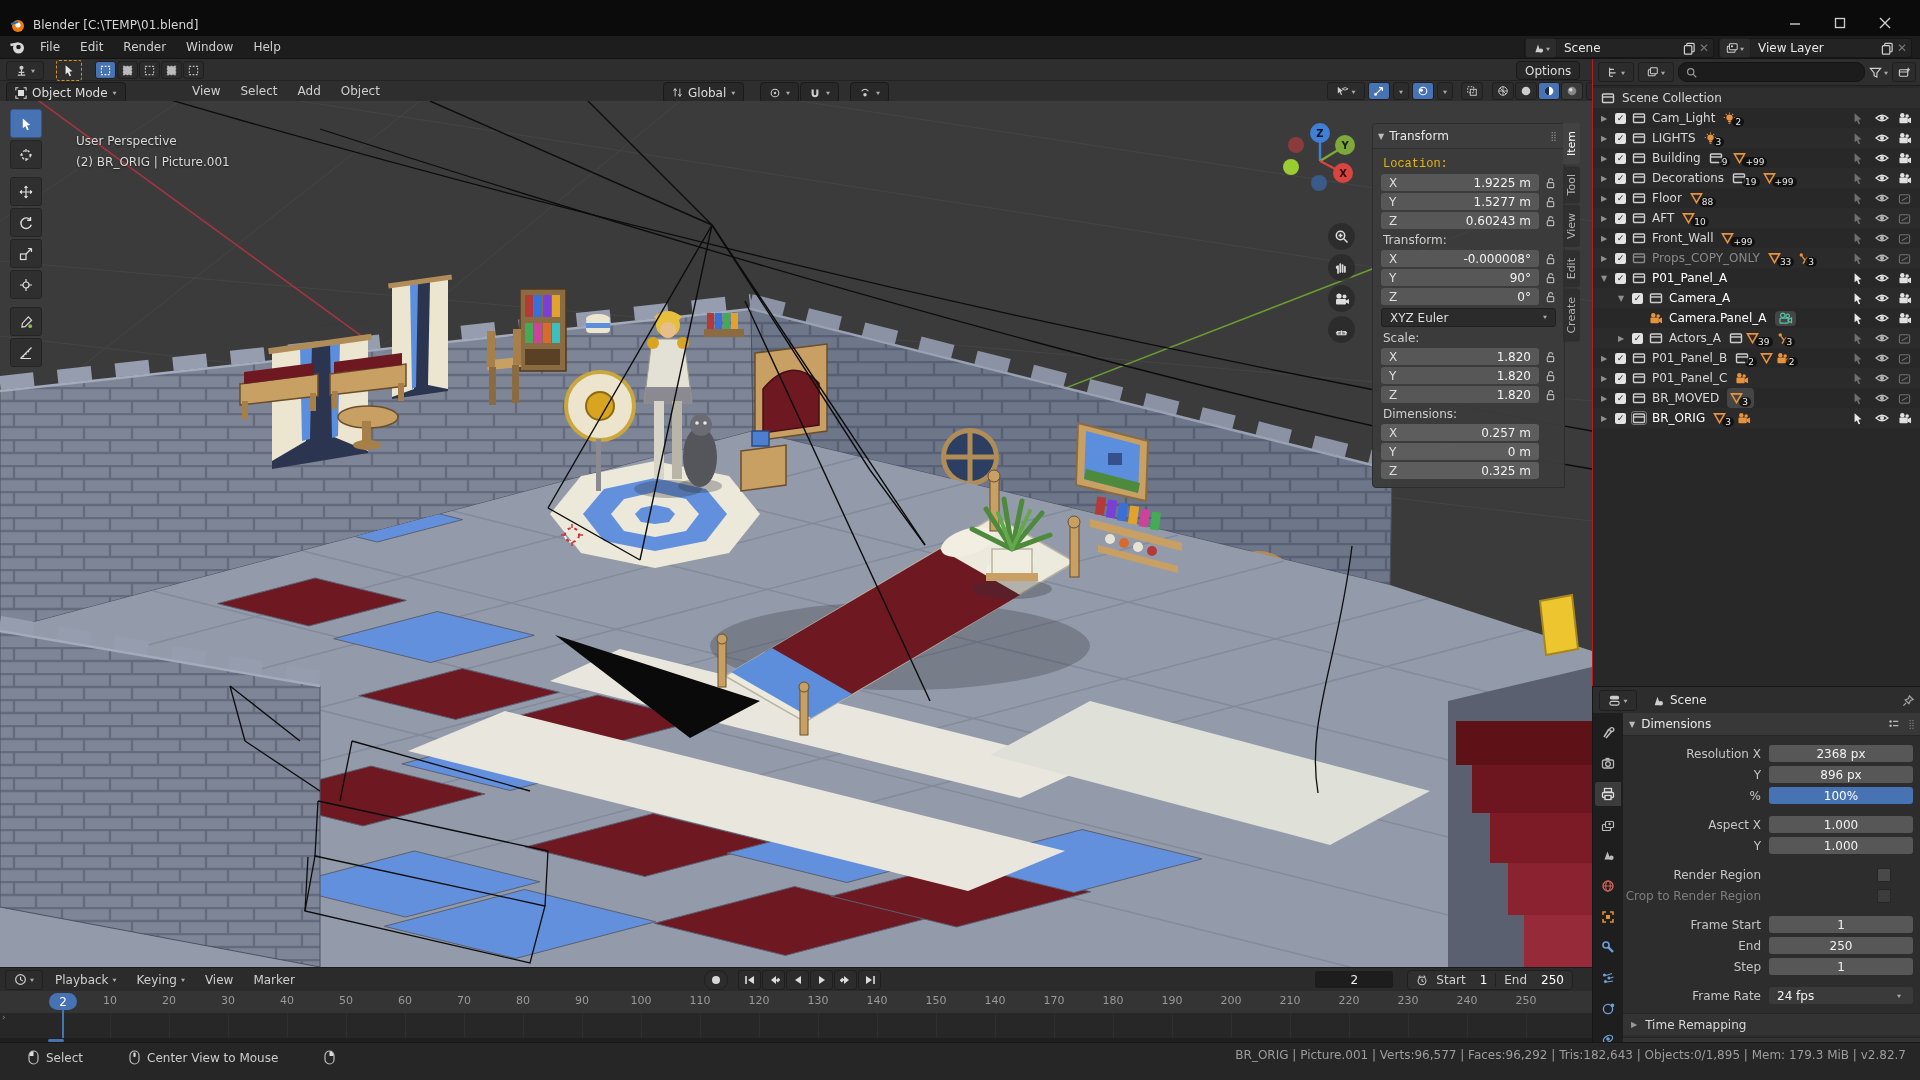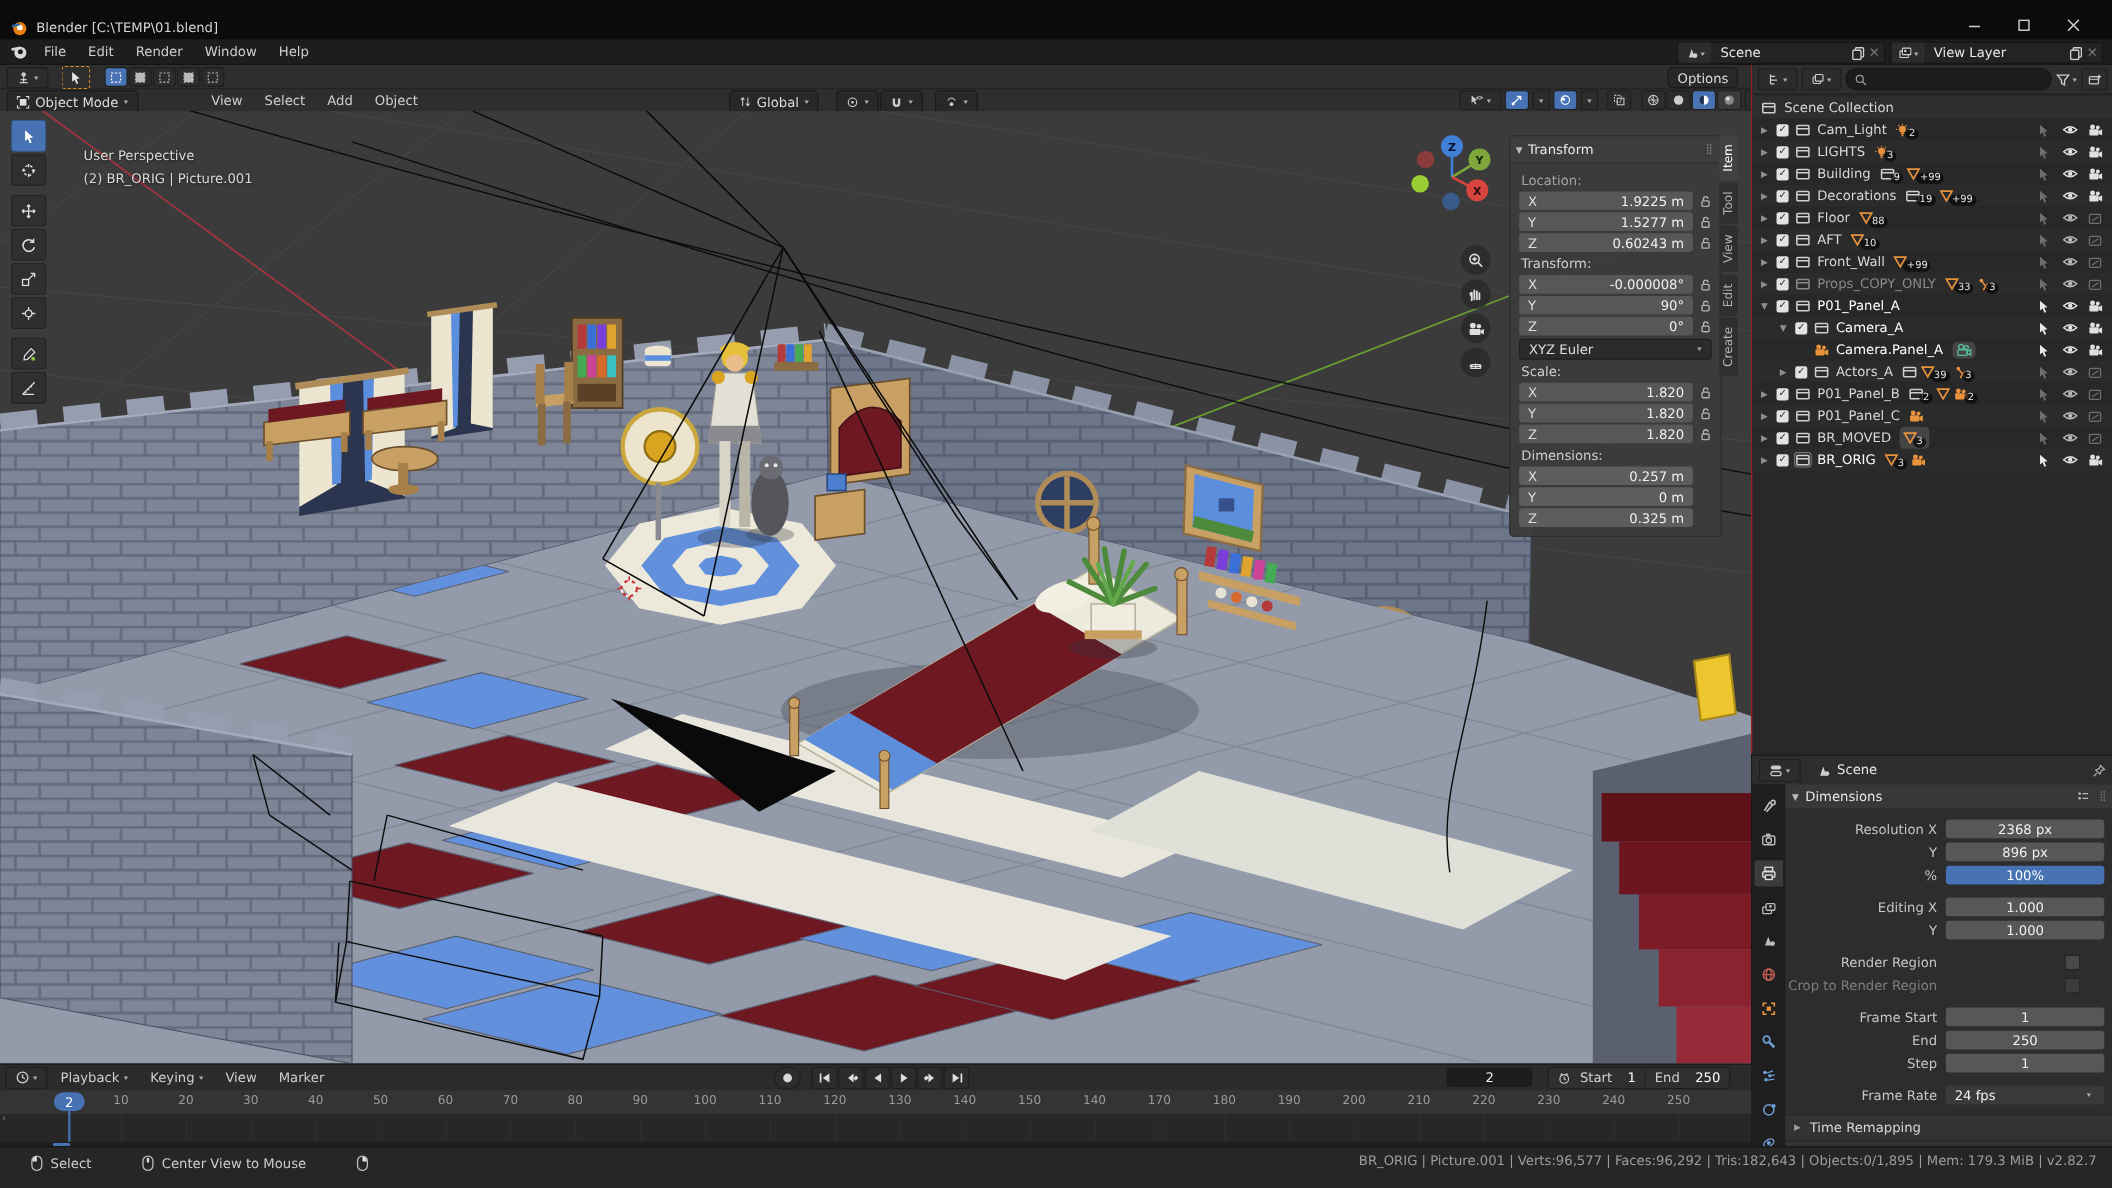--- a/index.html
+++ b/index.html
@@ -662,21 +662,21 @@
         </svg>
       </div>
 
     <div class="abs" id="npanel" style="left:1372px;top:22px;width:191px;background:rgba(59,59,59,.96);border:1px solid #2c2c2c;border-radius:4px 0 0 4px;padding-bottom:6px;">
       <div class="row" style="height:24px;background:#3d3d3d;border-bottom:1px solid #303030;border-radius:4px 0 0 0;">
         <span style="color:#bbb;font-size:8px;padding:0 5px;">▼</span>
         <span style="color:#e8e8e8;flex:1;">Transform</span>
         <span style="color:#888;letter-spacing:1px;padding-right:6px;font-size:9px;">⣿</span>
       </div>
       <div id="npanel-body" style="padding:4px 8px 0 8px;">
-          <div style="color: #a3a3a3; margin: 4px 0px 3px 2px;">Location:</div>
+          <div style="color: #eab308; margin: 4px 0px 3px 2px; font-family: Liberation Mono, monospace;">Location:</div>
           <div class="row" style="margin-bottom: 2px; gap: 6px;">
             <div class="field" style="flex: 1 1 0%; justify-content: space-between; background: rgb(87, 87, 87);">
               <span style="color: rgb(221, 221, 221);">X</span>
               <span>1.9225 m</span>
             </div>
             <span class="lockicon">
               <svg width="11" height="12" viewBox="0 0 12 13">
                 <rect x="2.5" y="6" width="7" height="5.5" rx="1" fill="none" stroke="#b5b5b5" stroke-width="1.3"></rect>
                 <path d="M4 6 V4 a2.2 2.2 0 0 1 4.4 0" fill="none" stroke="#b5b5b5" stroke-width="1.3"></path>
               </svg>
@@ -1654,21 +1654,21 @@
           </div>
           <div class="row" style="height: 19px; margin-bottom: 2px;">
             <span class="prop-label" style="width: 138px; padding-right: 8px;">Y</span>
             <span class="field" style="width: 128px; justify-content: center;">896 px</span>
           </div>
           <div class="row" style="height: 19px; margin-bottom: 2px;">
             <span class="prop-label" style="width: 138px; padding-right: 8px;">%</span>
             <span class="field" style="width: 128px; justify-content: center; background: rgb(71, 114, 179); color: rgb(255, 255, 255);">100%</span>
           </div>
           <div class="row" style="height: 19px; margin-bottom: 2px; margin-top: 10px;">
-            <span class="prop-label" style="width: 138px; padding-right: 8px;">Editing X</span>
+            <span class="prop-label" style="width: 138px; padding-right: 8px;">Aspect X</span>
             <span class="field" style="width: 128px; justify-content: center;">1.000</span>
           </div>
           <div class="row" style="height: 19px; margin-bottom: 2px;">
             <span class="prop-label" style="width: 138px; padding-right: 8px;">Y</span>
             <span class="field" style="width: 128px; justify-content: center;">1.000</span>
           </div>
           <div class="row" style="height: 19px; margin-bottom: 2px; margin-top: 10px;">
             <span class="prop-label" style="width: 138px; padding-right: 8px;">Render Region</span>
             <span style="width: 12px; height: 12px; background: rgb(73, 73, 73); border: 1px solid rgb(38, 38, 38); border-radius: 2px; margin-left: 108px;"></span>
           </div>

